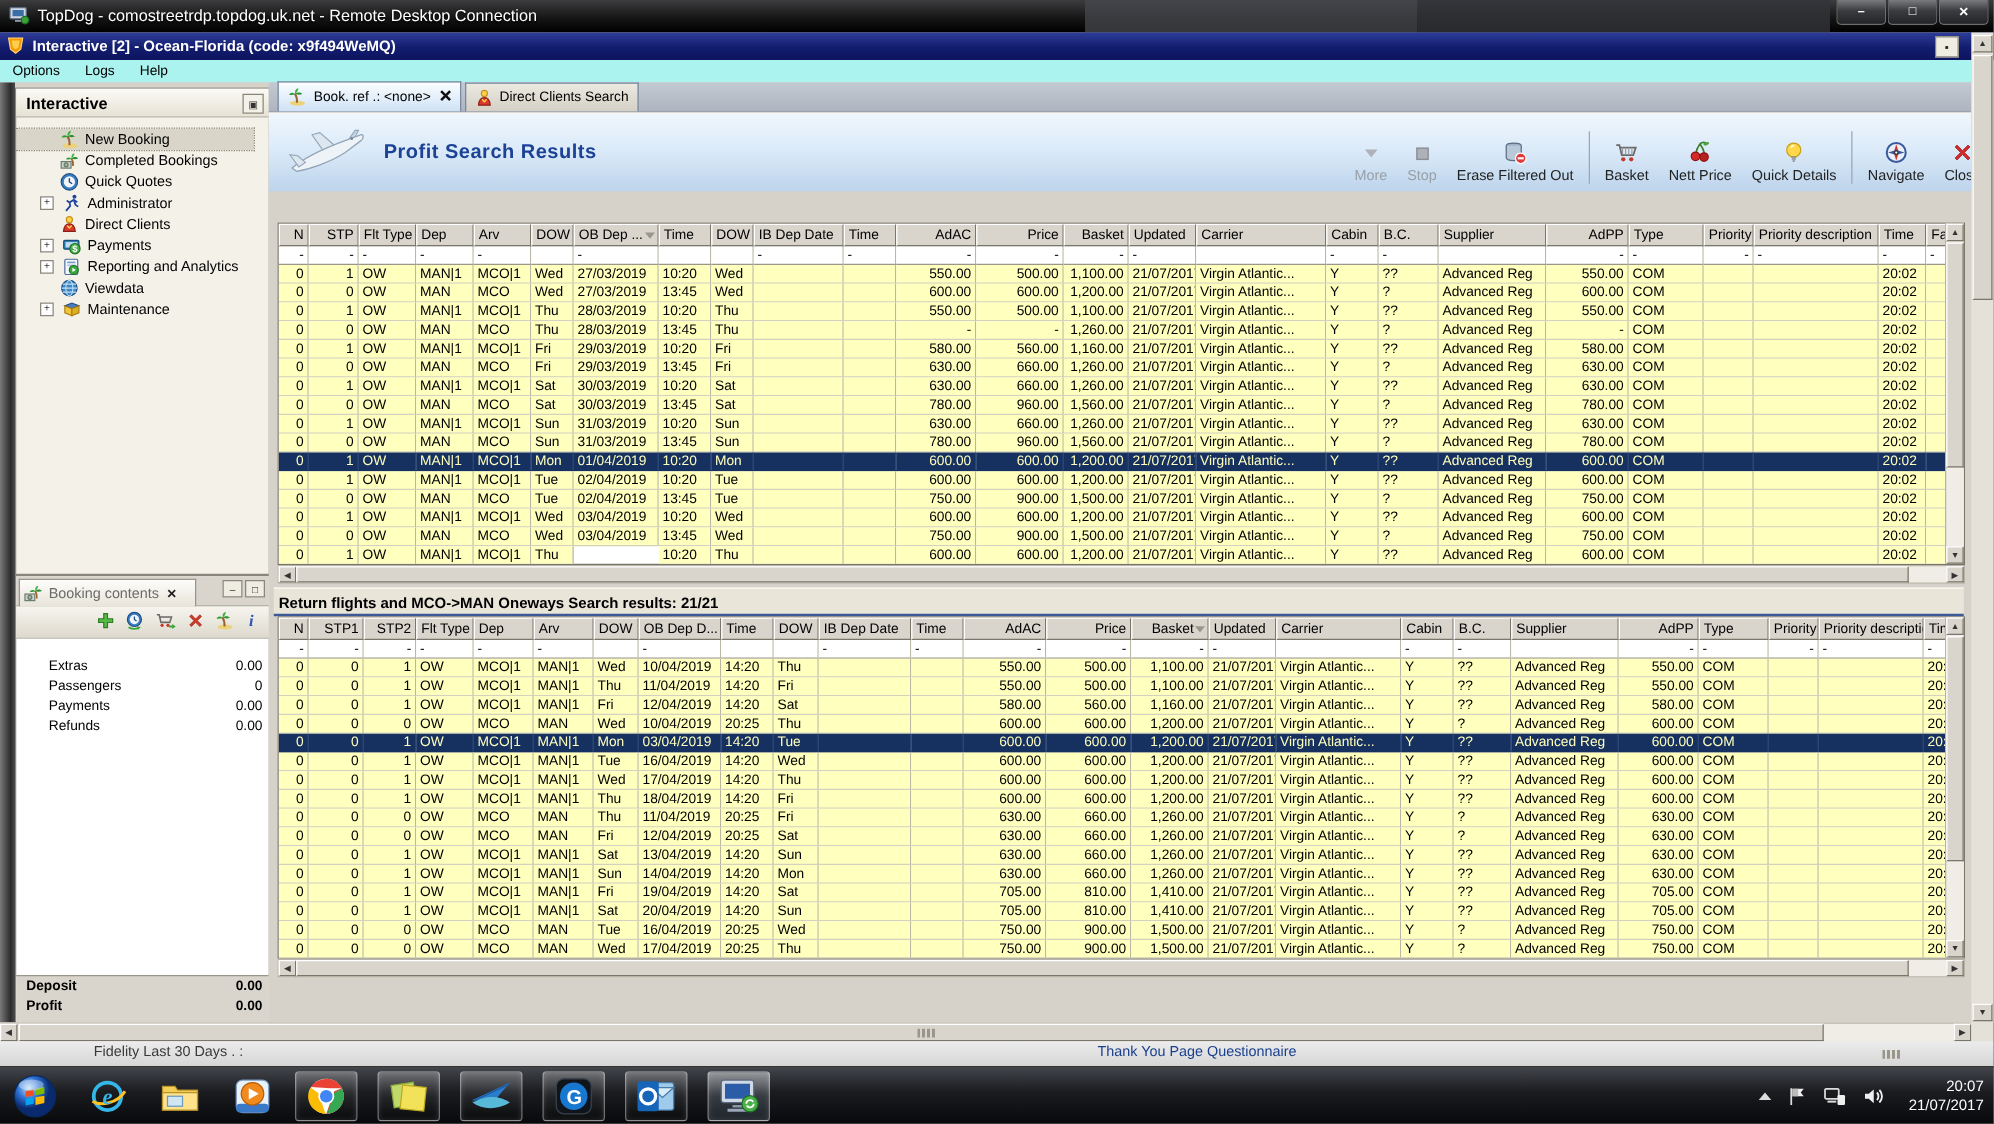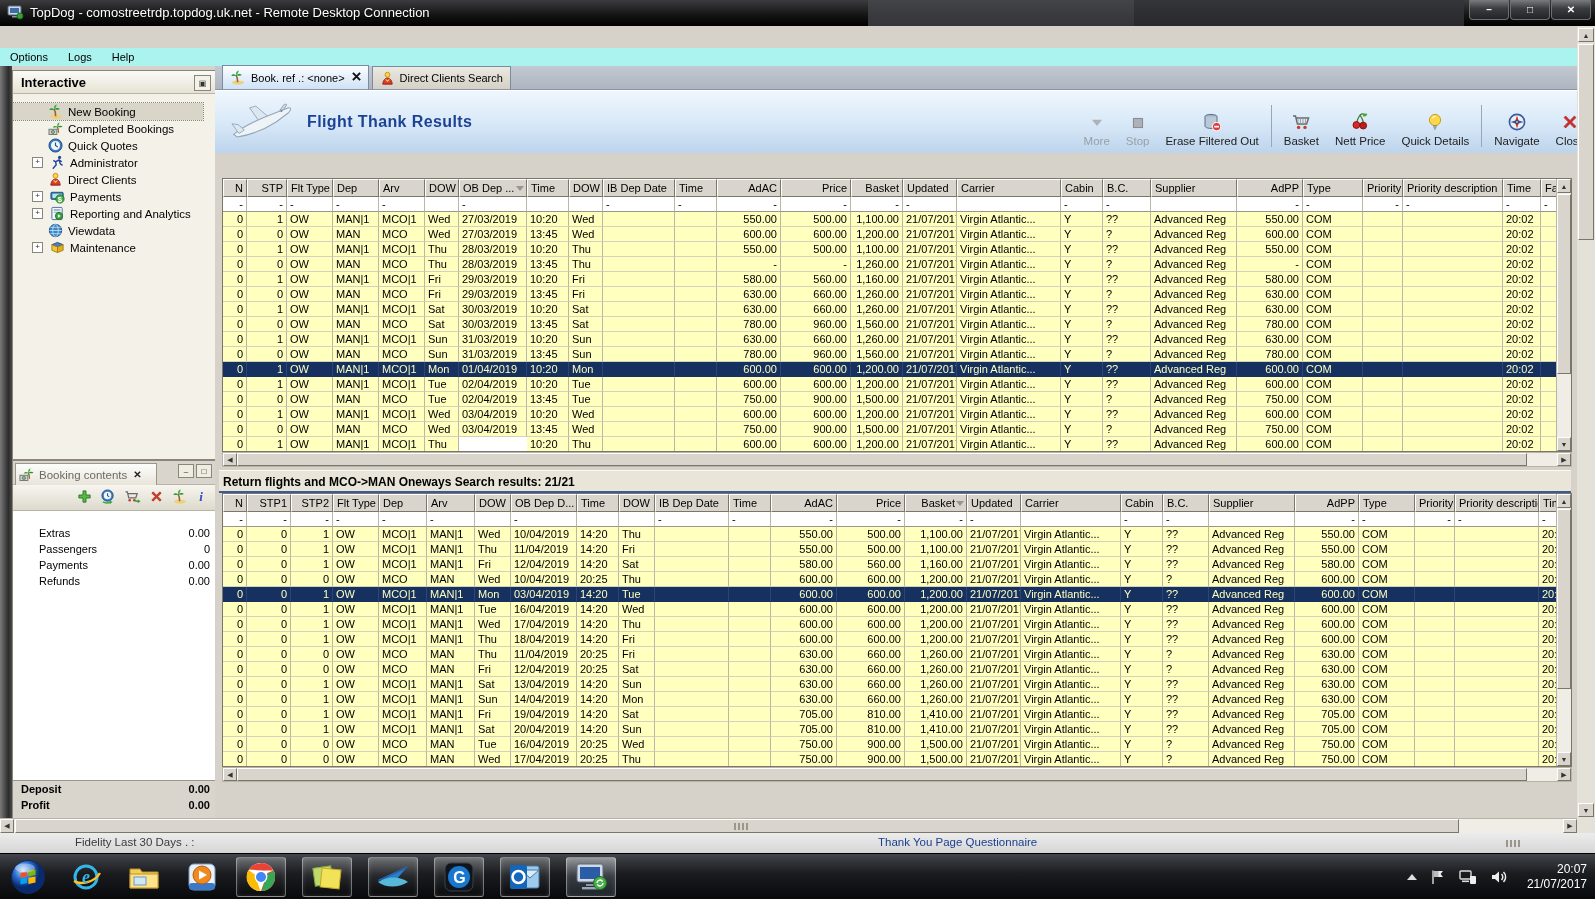--- a/index.html
+++ b/index.html
@@ -165,20 +165,28 @@
           <circle cx="13" cy="12" r="3" fill="#37a037" stroke="#1f6f23"></circle>
         </svg></span>
     <span class="abs rdp-title">TopDog - comostreetrdp.topdog.uk.net - Remote Desktop Connection</span>
     <div class="abs winbtns">
       <div class="winbtn">–</div>
       <div class="winbtn">□</div>
       <div class="winbtn">✕</div>
     </div>
   </div>
 
+  <div class="abs app-bar">
+    <span class="abs app-ico"><svg width="15" height="15" viewBox="0 0 16 16">
+          <path d="M2 1.5 L14 1.5 L12.4 11 L8 14.5 L3.6 11 Z" fill="#f59a00" stroke="#ffd27a"></path>
+          <path d="M4.6 3.6 L11.4 3.6 L10.4 9.4 L8 11.4 L5.6 9.4 Z" fill="#ffcf4d"></path>
+        </svg></span>
+    <span class="abs app-title">Interactive [2] - Ocean-Florida (code: x9f494WeMQ)</span>
+    <div class="abs app-min">▪</div>
+  </div>
 
   <div class="abs menu-bar">
       <span class="menu-item">Options</span>
       <span class="menu-item">Logs</span>
       <span class="menu-item">Help</span>
     </div>
 
   <div class="abs main">
     <div class="abs left-strip"></div>
 
@@ -412,21 +420,21 @@
         </div>
 
       <div class="abs band">
         <span class="abs band-plane"><svg width="66" height="46" viewBox="0 0 72 52">
               <path d="M56 13 L61 6 L64 6 L61 12 Z" fill="#c9d6e4" stroke="#93a5b8"></path>
               <path d="M34 27 L22 10 L29 8 L44 21 Z" fill="#dde7f0" stroke="#93a5b8"></path>
               <path d="M4 40 C16 30 34 22 50 16 L66 10 C69 9 69 13 66 15.5 L52 26 C38 35 20 41 8 43 Z" fill="#eef3f8" stroke="#93a5b8" stroke-width="1.2"></path>
               <path d="M10 39 L2 28 L9 29 L16 35 Z" fill="#dde7f0" stroke="#93a5b8"></path>
               <circle cx="58" cy="13.6" r="1.1" fill="#6a7e96"></circle>
             </svg></span>
-        <span class="abs band-title">Flight Thank Results</span>
+        <span class="abs band-title">Profit Search Results</span>
         <div class="rtoolbar">
             <div class="tbtn dis">
               <span style="display: inline-flex; align-items: center;">
                 <svg width="18" height="18" viewBox="0 0 16 16">
                   <path d="M3.5 5 H12.5 L8 10.6 Z" fill="#aeb2b8"></path>
                 </svg>
               </span>
               <span>More</span>
             </div>
             <div class="tbtn dis">

